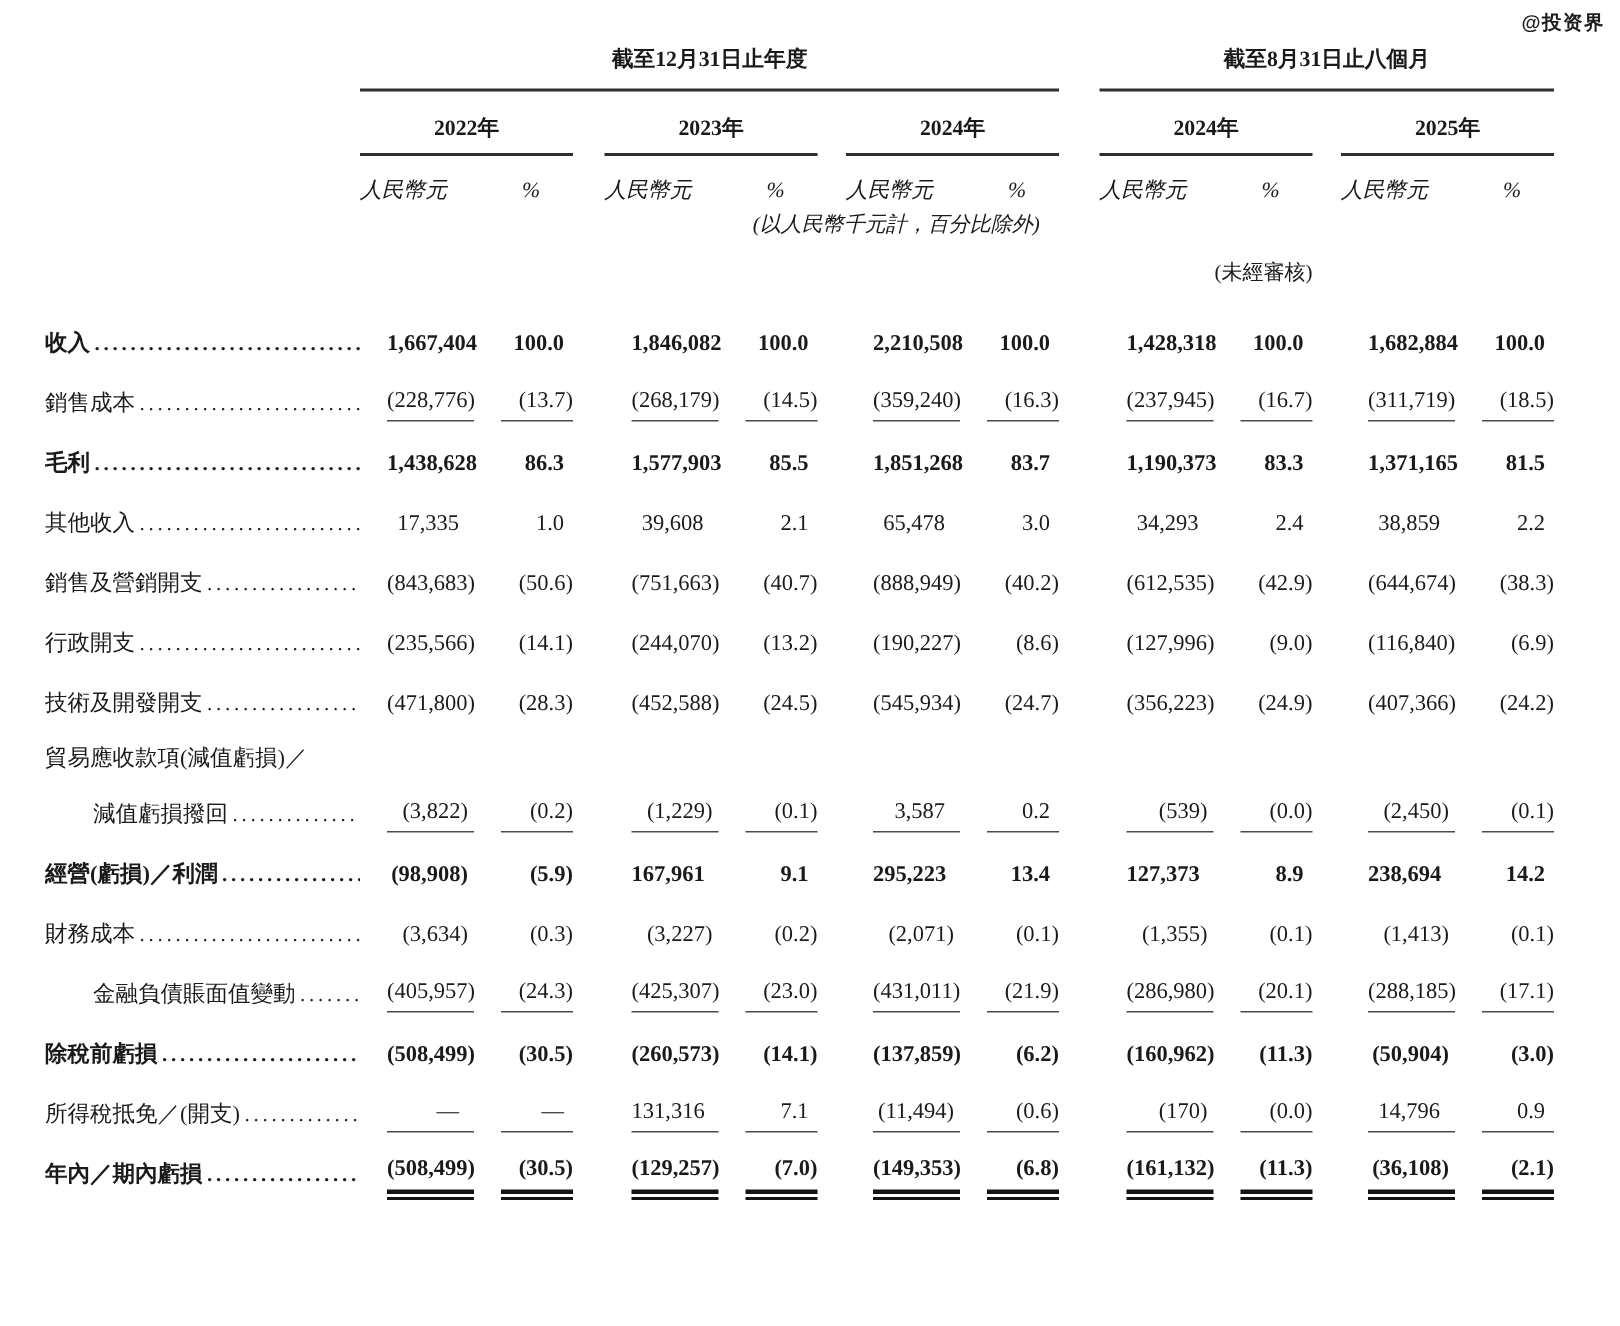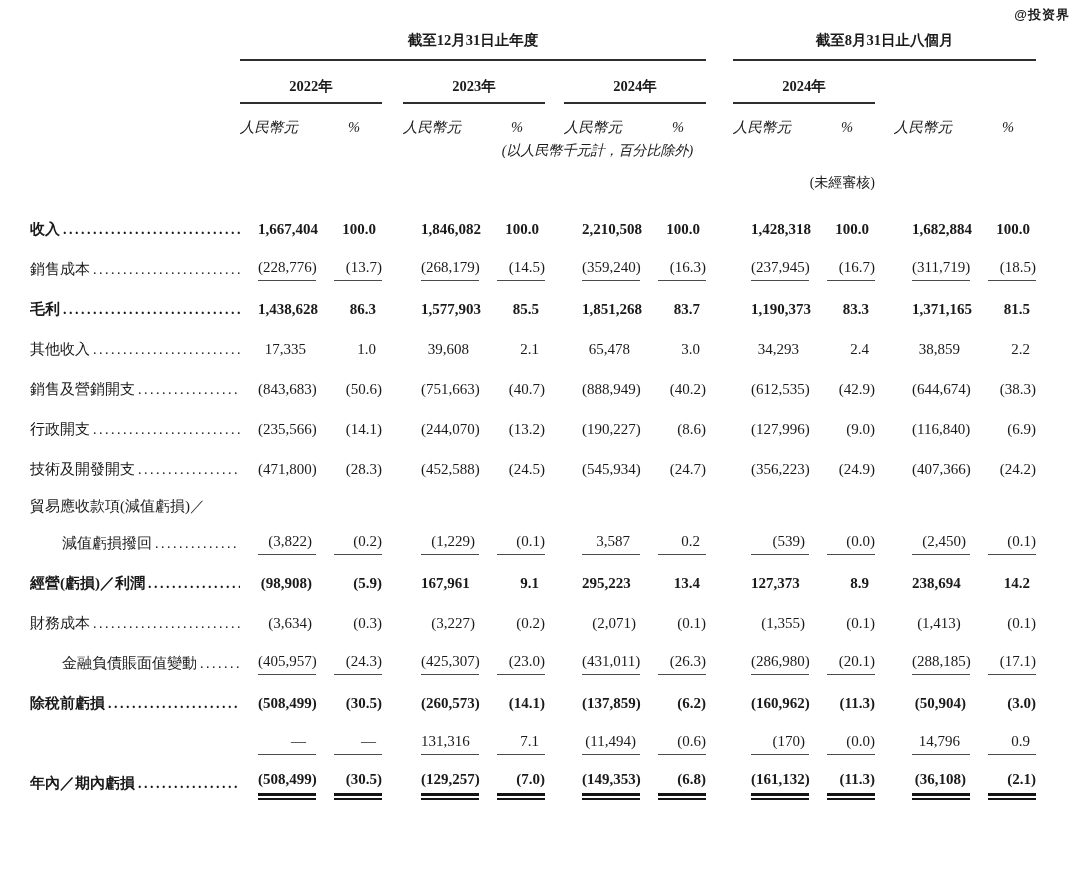--- a/index.html
+++ b/index.html
@@ -85,20 +85,21 @@
     <div class="grid hgroups">
       <div class="hgroup g1">截至12月31日止年度</div>
       <div class="hgroup g2">截至8月31日止八個月</div>
     </div>
 
     <div class="grid hyears">
       <div class="hyear y0">2022年</div>
       <div class="hyear y1">2023年</div>
       <div class="hyear y2">2024年</div>
       <div class="hyear y3">2024年</div>
+      <div class="hyear y4">2025年</div>
     </div>
 
     <div class="grid hsub">
       <div class="hcur c0">人民幣元</div>
       <div class="hpct p0">%</div>
       <div class="hcur c1">人民幣元</div>
       <div class="hpct p1">%</div>
       <div class="hcur c2">人民幣元</div>
       <div class="hpct p2">%</div>
       <div class="hcur c3">人民幣元</div>
@@ -467,21 +468,21 @@
           </div>
           <div class="v pct" style="grid-column: 9;">
             <div class="in"><span class="num paren">(0.1)</span></div>
           </div>
           <div class="v rmb" style="grid-column: 11;">
             <div class="in"><span class="num paren">(1,355)</span></div>
           </div>
           <div class="v pct" style="grid-column: 12;">
             <div class="in"><span class="num paren">(0.1)</span></div>
           </div>
-          <div class="v rmb" style="grid-column: 14; text-align: center;">
+          <div class="v rmb" style="grid-column: 14;">
             <div class="in"><span class="num paren">(1,413)</span></div>
           </div>
           <div class="v pct" style="grid-column: 15;">
             <div class="in"><span class="num paren">(0.1)</span></div>
           </div>
         </div>
         <div class="grid row u-single">
           <div class="lab ind">
             <span>金融負債賬面值變動</span>
             <span class="leader"></span>
@@ -495,21 +496,21 @@
           <div class="v rmb" style="grid-column: 5; text-align: right;">
             <div class="in"><span class="num paren">(425,307)</span></div>
           </div>
           <div class="v pct" style="grid-column: 6;">
             <div class="in"><span class="num paren">(23.0)</span></div>
           </div>
           <div class="v rmb" style="grid-column: 8;">
             <div class="in"><span class="num paren">(431,011)</span></div>
           </div>
           <div class="v pct" style="grid-column: 9;">
-            <div class="in"><span class="num paren">(26.3)</span></div>
+            <div class="in"><span class="num paren">(21.9)</span></div>
           </div>
           <div class="v rmb" style="grid-column: 11;">
             <div class="in"><span class="num paren">(286,980)</span></div>
           </div>
           <div class="v pct" style="grid-column: 12;">
             <div class="in"><span class="num paren">(20.1)</span></div>
           </div>
           <div class="v rmb" style="grid-column: 14;">
             <div class="in"><span class="num paren">(288,185)</span></div>
           </div>
@@ -547,20 +548,24 @@
             <div class="in"><span class="num paren">(11.3)</span></div>
           </div>
           <div class="v rmb" style="grid-column: 14;">
             <div class="in"><span class="num paren">(50,904)</span></div>
           </div>
           <div class="v pct" style="grid-column: 15;">
             <div class="in"><span class="num paren">(3.0)</span></div>
           </div>
         </div>
         <div class="grid row u-single">
+          <div class="lab">
+            <span>所得稅抵免／(開支)</span>
+            <span class="leader"></span>
+          </div>
           <div class="v rmb" style="grid-column: 2;">
             <div class="in"><span class="num">—</span></div>
           </div>
           <div class="v pct" style="grid-column: 3;">
             <div class="in"><span class="num">—</span></div>
           </div>
           <div class="v rmb" style="grid-column: 5;">
             <div class="in"><span class="num">131,316</span></div>
           </div>
           <div class="v pct" style="grid-column: 6;">

